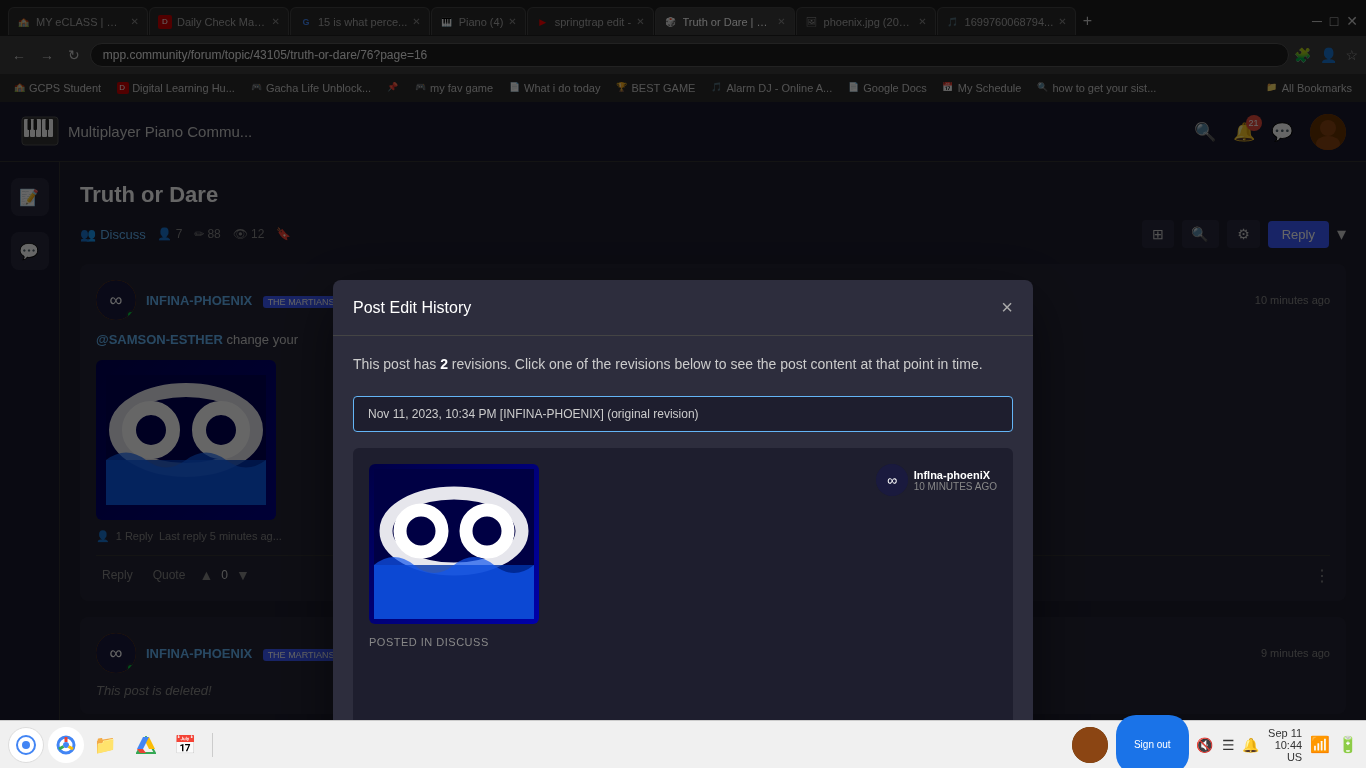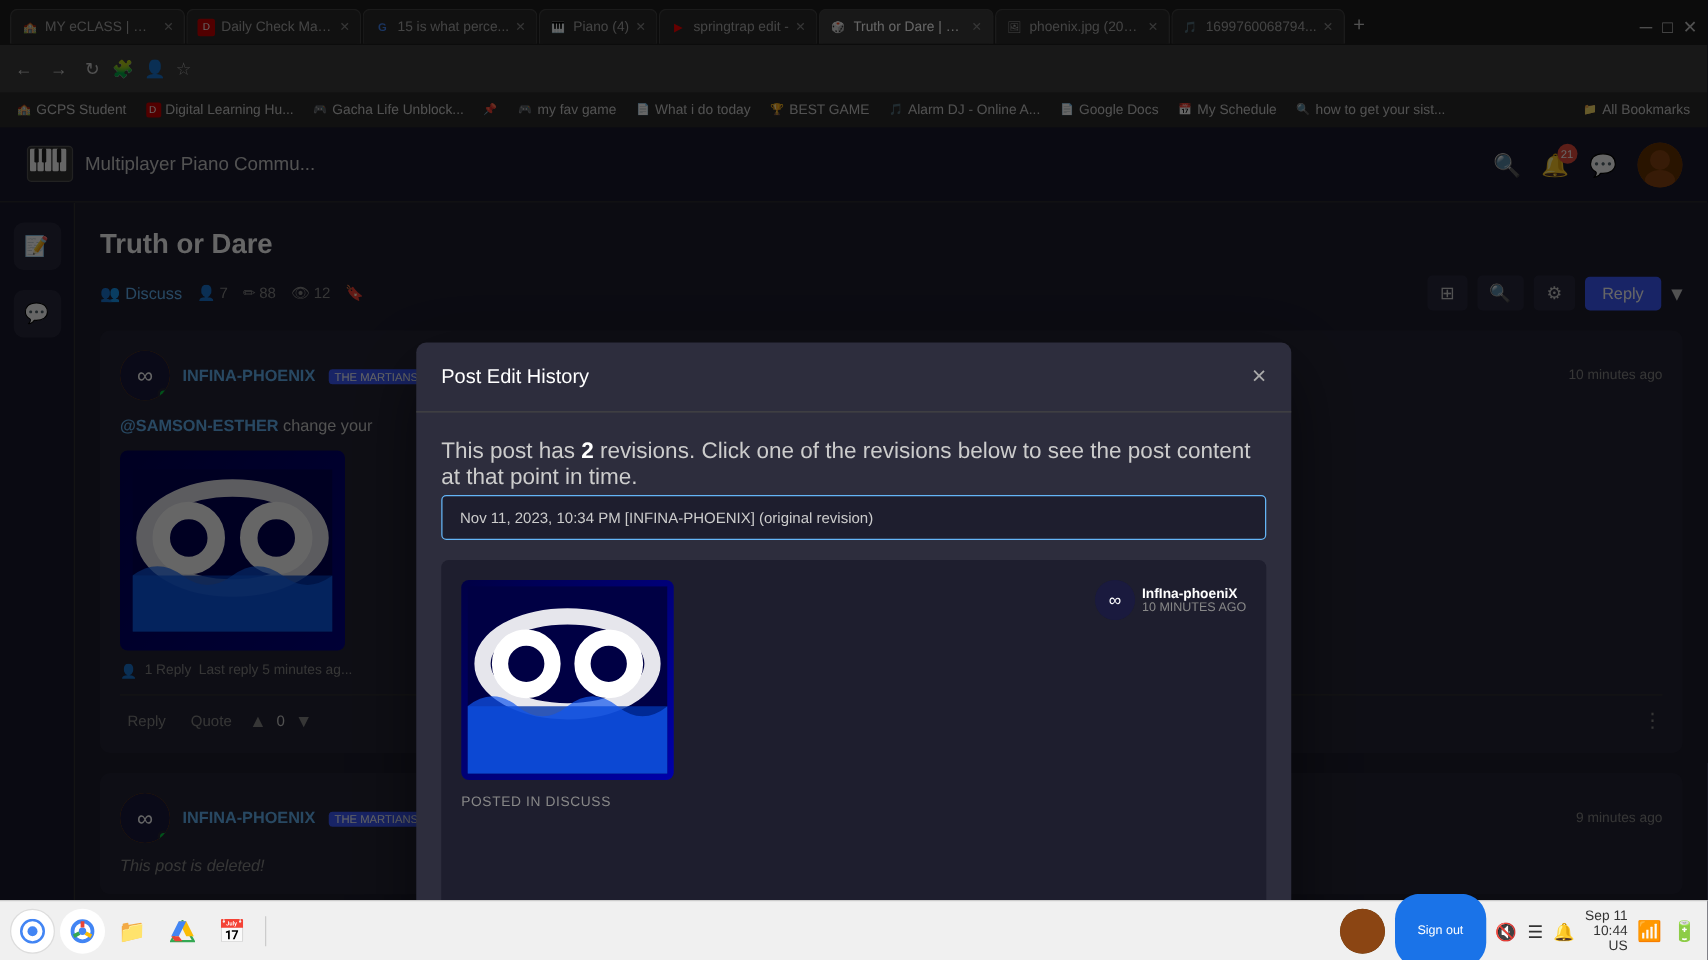--- a/index.html
+++ b/index.html
@@ -67,21 +67,21 @@
     .deleted-post { background: #252535; border-radius: 8px; padding: 16px; margin-bottom: 16px; }
     .deleted-text { color: #888; font-style: italic; font-size: 13px; }
 
     
     .modal-overlay { position: fixed; top: 0; left: 0; width: 100%; height: 100%; background: rgba(0,0,0,0.6); z-index: 1000; display: flex; align-items: flex-end; justify-content: center; }
     .modal { background: #2d2d3d; border-radius: 8px; width: 700px; max-width: 95%; box-shadow: 0 20px 60px rgba(0,0,0,0.5); }
     .modal-header { display: flex; align-items: center; justify-content: space-between; padding: 16px 20px; border-bottom: 1px solid #444; }
     .modal-title { color: #fff; font-size: 16px; }
     .modal-close { background: none; border: none; color: #aaa; font-size: 20px; cursor: pointer; }
     .modal-body { padding: 20px; }
-    .modal-desc { color: #ccc; font-size: 18px; margin-bottom: 4px; }
+    .modal-desc { color: #ccc; font-size: 14px; margin-bottom: 24px; }
     .bold { font-weight: bold; color: #fff; }
     .revision-item { background: #1e1e2e; border: 1px solid #555; border-radius: 4px; padding: 10px 14px; color: #ccc; font-size: 12px; margin-bottom: 16px; cursor: pointer; }
     .revision-item.selected { border-color: #64b5f6; }
     .revision-content { background: #1e1e2e; border-radius: 6px; padding: 16px; min-height: 300px; }
     .rev-mention { color: #64b5f6; font-weight: bold; }
     .rev-text { color: #ccc; font-size: 13px; margin-bottom: 12px; }
     .rev-image { width: 170px; height: 160px; background: linear-gradient(135deg, #000044, #0000aa); border-radius: 6px; display: flex; align-items: center; justify-content: center; overflow: hidden; margin-bottom: 12px; }
     .posted-in { color: #888; font-size: 11px; text-transform: uppercase; letter-spacing: 0.5px; }
 
     
@@ -151,20 +151,21 @@
       <span style="cursor:pointer;">─</span>
       <span style="cursor:pointer;">□</span>
       <span style="cursor:pointer;">✕</span>
     </div>
   </div>
 
   <div class="nav-bar">
     <button class="nav-btn">←</button>
     <button class="nav-btn">→</button>
     <button class="nav-btn">↻</button>
+    <input class="url-bar" value="mpp.community/forum/topic/43105/truth-or-dare/76?page=16" readonly="" style="">
     <div class="nav-icons">
       <span>🧩</span>
       <span>👤</span>
       <span>☆</span>
     </div>
   </div>
 
   <div class="bookmarks-bar">
     <div class="bookmark-item">
       <span class="bm-favicon">🏫</span>

